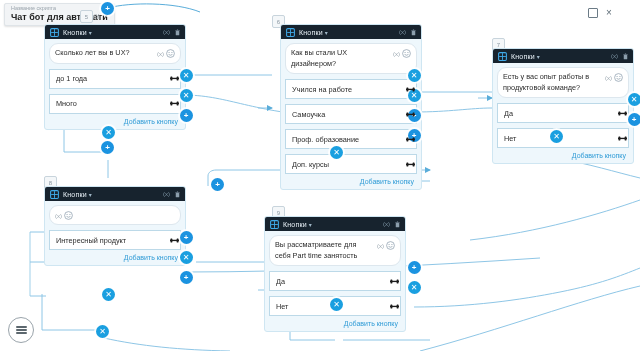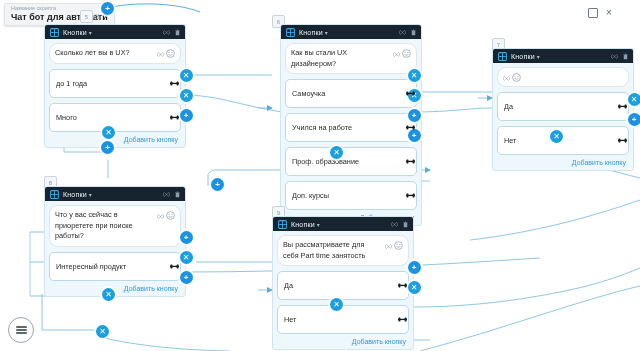--- a/index.html
+++ b/index.html
@@ -24,22 +24,22 @@
   .head-x{color:#7d94a4;font-size:6px;margin-right:5px;}
   .head-trash{width:5px;height:7px;flex:0 0 auto;}
   .node-body{padding:4px;}
   .qbox{background:#ffffff;border:1px solid #dde7ee;border-radius:9px;
         padding:4px 5px;display:flex;align-items:flex-start;gap:3px;}
   .qtext{font-size:7.3px;color:#2b2b2b;line-height:1.45;flex:1 1 auto;}
   .qmeta{display:flex;align-items:center;gap:2px;flex:0 0 auto;padding-top:1px;}
   .qx{font-size:6px;color:#9aa7b0;}
   .smiley{width:9px;height:9px;}
   .btn-row{display:flex;align-items:center;margin-top:5px;position:relative;}
-  .btn-pill{flex:1 1 auto;background:#ffffff;border:1px solid #bcd9e8;border-radius:5px;
-            height:29px;display:flex;align-items:center;padding:0 6px;
+  .btn-pill{flex:1 1 auto;background:#ffffff;border:1px solid #bcd9e8;border-radius:0;
+            height:20px;display:flex;align-items:center;padding:0 6px;
             font-size:7.3px;color:#2b2b2b;box-sizing:border-box;overflow:hidden;
             white-space:nowrap;}
   .grip{width:9px;height:7px;margin-left:-11px;margin-right:2px;flex:0 0 auto;
         position:relative;z-index:3;}
   .addlink{text-align:right;color:#2f9bd6;font-size:7px;margin-top:4px;padding-right:3px;}
 
   
   .dot{position:absolute;width:13px;height:13px;border-radius:50%;
        display:flex;align-items:center;justify-content:center;
        color:#fff;font-size:8px;line-height:1;font-weight:bold;
@@ -228,29 +228,29 @@
               <span class="qx">(x)</span>
               <svg class="smiley" viewBox="0 0 12 12">
                 <circle cx="6" cy="6" r="5.2" fill="none" stroke="#8d9fad" stroke-width="1"></circle>
                 <circle cx="4.1" cy="4.6" r="0.75" fill="#8d9fad"></circle>
                 <circle cx="7.9" cy="4.6" r="0.75" fill="#8d9fad"></circle>
                 <path d="M3.4,7.2 Q6,9.4 8.6,7.2" fill="none" stroke="#8d9fad" stroke-width="1"></path>
               </svg>
             </span>
           </div>
           <div class="btn-row">
+            <span class="btn-pill">Учился на работе</span>
+            <svg class="grip" viewBox="0 0 12 8">
+              <rect x="0" y="3" width="12" height="1.8" fill="#1d1d1d"></rect>
+              <rect x="0.6" y="1.4" width="2.6" height="5.2" rx="0.6" fill="#1d1d1d"></rect>
+              <rect x="8.8" y="1.4" width="2.6" height="5.2" rx="0.6" fill="#1d1d1d"></rect>
+            </svg>
+          </div>
+          <div class="btn-row">
             <span class="btn-pill">Самоучка</span>
-            <svg class="grip" viewBox="0 0 12 8">
-              <rect x="0" y="3" width="12" height="1.8" fill="#1d1d1d"></rect>
-              <rect x="0.6" y="1.4" width="2.6" height="5.2" rx="0.6" fill="#1d1d1d"></rect>
-              <rect x="8.8" y="1.4" width="2.6" height="5.2" rx="0.6" fill="#1d1d1d"></rect>
-            </svg>
-          </div>
-          <div class="btn-row">
-            <span class="btn-pill">Учился на работе</span>
             <svg class="grip" viewBox="0 0 12 8">
               <rect x="0" y="3" width="12" height="1.8" fill="#1d1d1d"></rect>
               <rect x="0.6" y="1.4" width="2.6" height="5.2" rx="0.6" fill="#1d1d1d"></rect>
               <rect x="8.8" y="1.4" width="2.6" height="5.2" rx="0.6" fill="#1d1d1d"></rect>
             </svg>
           </div>
           <div class="btn-row">
             <span class="btn-pill">Проф. образование</span>
             <svg class="grip" viewBox="0 0 12 8">
               <rect x="0" y="3" width="12" height="1.8" fill="#1d1d1d"></rect>
@@ -264,20 +264,70 @@
               <rect x="0" y="3" width="12" height="1.8" fill="#1d1d1d"></rect>
               <rect x="0.6" y="1.4" width="2.6" height="5.2" rx="0.6" fill="#1d1d1d"></rect>
               <rect x="8.8" y="1.4" width="2.6" height="5.2" rx="0.6" fill="#1d1d1d"></rect>
             </svg>
           </div>
           <div class="addlink">Добавить кнопку</div>
         </div>
       </div>
       <div class="numbadge" style="left: 492px; top: 38px;">7</div>
       <div class="node" style="left: 492px; top: 48px; width: 142px;">
+        <div class="node-head">
+          <svg class="head-grid" viewBox="0 0 12 12">
+            <rect x="0.8" y="0.8" width="10.4" height="10.4" rx="1.6" fill="none" stroke="#3fa9e8" stroke-width="1.4"></rect>
+            <line x1="6" y1="1.5" x2="6" y2="10.5" stroke="#3fa9e8" stroke-width="1.2"></line>
+            <line x1="1.5" y1="6" x2="10.5" y2="6" stroke="#3fa9e8" stroke-width="1.2"></line>
+          </svg>
+          <span class="head-title">Кнопки</span>
+          <span class="head-caret">▾</span>
+          <span class="head-sp"></span>
+          <span class="head-x">(x)</span>
+          <svg class="head-trash" viewBox="0 0 8 10">
+            <rect x="1.2" y="2.4" width="5.6" height="7" rx="0.8" fill="#8d9fad"></rect>
+            <rect x="0.3" y="1.2" width="7.4" height="1.1" rx="0.5" fill="#8d9fad"></rect>
+            <rect x="2.9" y="0.1" width="2.2" height="1.1" rx="0.5" fill="#8d9fad"></rect>
+          </svg>
+        </div>
+        <div class="node-body">
+          <div class="qbox">
+            <span class="qtext">Есть у вас опыт работы в продуктовой команде?</span>
+            <span class="qmeta">
+              <span class="qx">(x)</span>
+              <svg class="smiley" viewBox="0 0 12 12">
+                <circle cx="6" cy="6" r="5.2" fill="none" stroke="#8d9fad" stroke-width="1"></circle>
+                <circle cx="4.1" cy="4.6" r="0.75" fill="#8d9fad"></circle>
+                <circle cx="7.9" cy="4.6" r="0.75" fill="#8d9fad"></circle>
+                <path d="M3.4,7.2 Q6,9.4 8.6,7.2" fill="none" stroke="#8d9fad" stroke-width="1"></path>
+              </svg>
+            </span>
+          </div>
+          <div class="btn-row">
+            <span class="btn-pill">Да</span>
+            <svg class="grip" viewBox="0 0 12 8">
+              <rect x="0" y="3" width="12" height="1.8" fill="#1d1d1d"></rect>
+              <rect x="0.6" y="1.4" width="2.6" height="5.2" rx="0.6" fill="#1d1d1d"></rect>
+              <rect x="8.8" y="1.4" width="2.6" height="5.2" rx="0.6" fill="#1d1d1d"></rect>
+            </svg>
+          </div>
+          <div class="btn-row">
+            <span class="btn-pill">Нет</span>
+            <svg class="grip" viewBox="0 0 12 8">
+              <rect x="0" y="3" width="12" height="1.8" fill="#1d1d1d"></rect>
+              <rect x="0.6" y="1.4" width="2.6" height="5.2" rx="0.6" fill="#1d1d1d"></rect>
+              <rect x="8.8" y="1.4" width="2.6" height="5.2" rx="0.6" fill="#1d1d1d"></rect>
+            </svg>
+          </div>
+          <div class="addlink">Добавить кнопку</div>
+        </div>
+      </div>
+      <div class="numbadge" style="left: 44px; top: 176px;">8</div>
+      <div class="node" style="left: 44px; top: 186px; width: 142px;">
         <div class="node-head">
           <svg class="head-grid" viewBox="0 0 12 12">
             <rect x="0.8" y="0.8" width="10.4" height="10.4" rx="1.6" fill="none" stroke="#3fa9e8" stroke-width="1.4"></rect>
             <line x1="6" y1="1.5" x2="6" y2="10.5" stroke="#3fa9e8" stroke-width="1.2"></line>
             <line x1="1.5" y1="6" x2="10.5" y2="6" stroke="#3fa9e8" stroke-width="1.2"></line>
           </svg>
           <span class="head-title">Кнопки</span>
           <span class="head-caret">▾</span>
           <span class="head-sp"></span>
           <span class="head-x">(x)</span>
@@ -293,82 +343,32 @@
               <span class="qx">(x)</span>
               <svg class="smiley" viewBox="0 0 12 12">
                 <circle cx="6" cy="6" r="5.2" fill="none" stroke="#8d9fad" stroke-width="1"></circle>
                 <circle cx="4.1" cy="4.6" r="0.75" fill="#8d9fad"></circle>
                 <circle cx="7.9" cy="4.6" r="0.75" fill="#8d9fad"></circle>
                 <path d="M3.4,7.2 Q6,9.4 8.6,7.2" fill="none" stroke="#8d9fad" stroke-width="1"></path>
               </svg>
             </span>
           </div>
           <div class="btn-row">
-            <span class="btn-pill">Да</span>
-            <svg class="grip" viewBox="0 0 12 8">
-              <rect x="0" y="3" width="12" height="1.8" fill="#1d1d1d"></rect>
-              <rect x="0.6" y="1.4" width="2.6" height="5.2" rx="0.6" fill="#1d1d1d"></rect>
-              <rect x="8.8" y="1.4" width="2.6" height="5.2" rx="0.6" fill="#1d1d1d"></rect>
-            </svg>
-          </div>
-          <div class="btn-row">
-            <span class="btn-pill">Нет</span>
+            <span class="btn-pill">Интересный продукт</span>
             <svg class="grip" viewBox="0 0 12 8">
               <rect x="0" y="3" width="12" height="1.8" fill="#1d1d1d"></rect>
               <rect x="0.6" y="1.4" width="2.6" height="5.2" rx="0.6" fill="#1d1d1d"></rect>
               <rect x="8.8" y="1.4" width="2.6" height="5.2" rx="0.6" fill="#1d1d1d"></rect>
             </svg>
           </div>
           <div class="addlink">Добавить кнопку</div>
         </div>
       </div>
-      <div class="numbadge" style="left: 44px; top: 176px;">8</div>
-      <div class="node" style="left: 44px; top: 186px; width: 142px;">
-        <div class="node-head">
-          <svg class="head-grid" viewBox="0 0 12 12">
-            <rect x="0.8" y="0.8" width="10.4" height="10.4" rx="1.6" fill="none" stroke="#3fa9e8" stroke-width="1.4"></rect>
-            <line x1="6" y1="1.5" x2="6" y2="10.5" stroke="#3fa9e8" stroke-width="1.2"></line>
-            <line x1="1.5" y1="6" x2="10.5" y2="6" stroke="#3fa9e8" stroke-width="1.2"></line>
-          </svg>
-          <span class="head-title">Кнопки</span>
-          <span class="head-caret">▾</span>
-          <span class="head-sp"></span>
-          <span class="head-x">(x)</span>
-          <svg class="head-trash" viewBox="0 0 8 10">
-            <rect x="1.2" y="2.4" width="5.6" height="7" rx="0.8" fill="#8d9fad"></rect>
-            <rect x="0.3" y="1.2" width="7.4" height="1.1" rx="0.5" fill="#8d9fad"></rect>
-            <rect x="2.9" y="0.1" width="2.2" height="1.1" rx="0.5" fill="#8d9fad"></rect>
-          </svg>
-        </div>
-        <div class="node-body">
-          <div class="qbox">
-            <span class="qtext">Что у вас сейчас в приоретете при поиске работы?</span>
-            <span class="qmeta">
-              <span class="qx">(x)</span>
-              <svg class="smiley" viewBox="0 0 12 12">
-                <circle cx="6" cy="6" r="5.2" fill="none" stroke="#8d9fad" stroke-width="1"></circle>
-                <circle cx="4.1" cy="4.6" r="0.75" fill="#8d9fad"></circle>
-                <circle cx="7.9" cy="4.6" r="0.75" fill="#8d9fad"></circle>
-                <path d="M3.4,7.2 Q6,9.4 8.6,7.2" fill="none" stroke="#8d9fad" stroke-width="1"></path>
-              </svg>
-            </span>
-          </div>
-          <div class="btn-row">
-            <span class="btn-pill">Интересный продукт</span>
-            <svg class="grip" viewBox="0 0 12 8">
-              <rect x="0" y="3" width="12" height="1.8" fill="#1d1d1d"></rect>
-              <rect x="0.6" y="1.4" width="2.6" height="5.2" rx="0.6" fill="#1d1d1d"></rect>
-              <rect x="8.8" y="1.4" width="2.6" height="5.2" rx="0.6" fill="#1d1d1d"></rect>
-            </svg>
-          </div>
-          <div class="addlink">Добавить кнопку</div>
-        </div>
-      </div>
       <div class="numbadge" style="left: 272px; top: 206px;">9</div>
-      <div class="node" style="left: 272px; top: 216px; width: 142px;">
+      <div class="node" style="left: 264px; top: 216px; width: 142px;">
         <div class="node-head">
           <svg class="head-grid" viewBox="0 0 12 12">
             <rect x="0.8" y="0.8" width="10.4" height="10.4" rx="1.6" fill="none" stroke="#3fa9e8" stroke-width="1.4"></rect>
             <line x1="6" y1="1.5" x2="6" y2="10.5" stroke="#3fa9e8" stroke-width="1.2"></line>
             <line x1="1.5" y1="6" x2="10.5" y2="6" stroke="#3fa9e8" stroke-width="1.2"></line>
           </svg>
           <span class="head-title">Кнопки</span>
           <span class="head-caret">▾</span>
           <span class="head-sp"></span>
           <span class="head-x">(x)</span>

